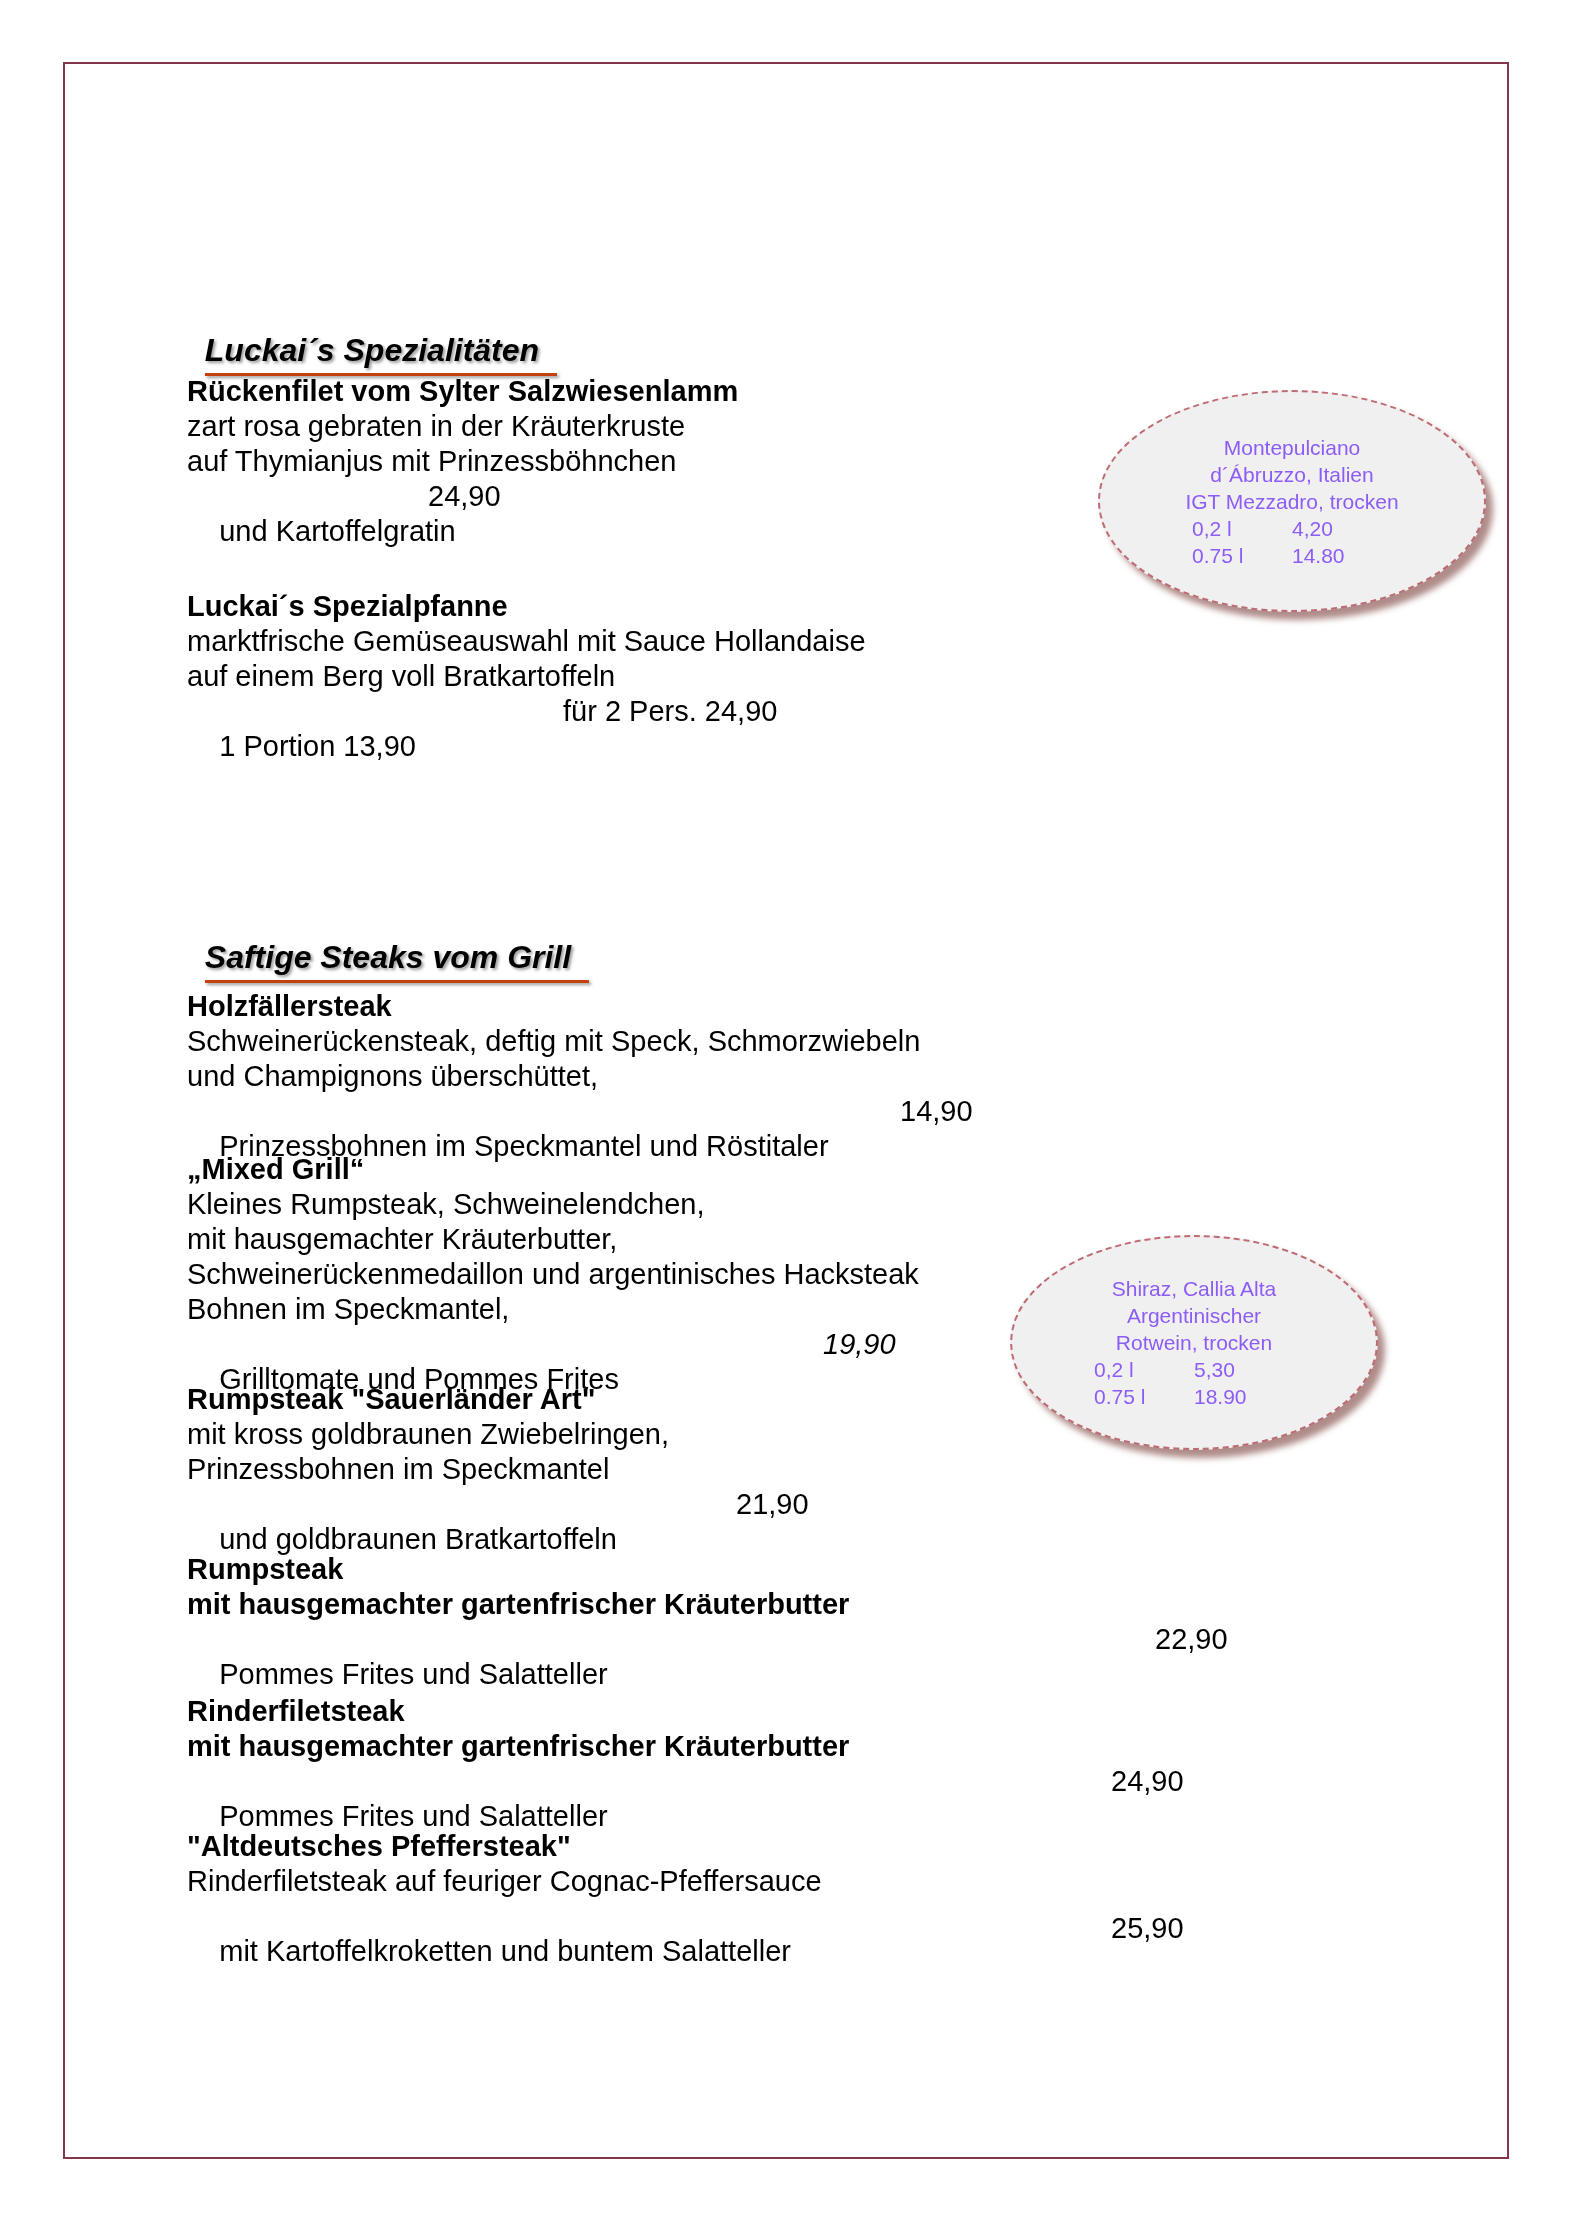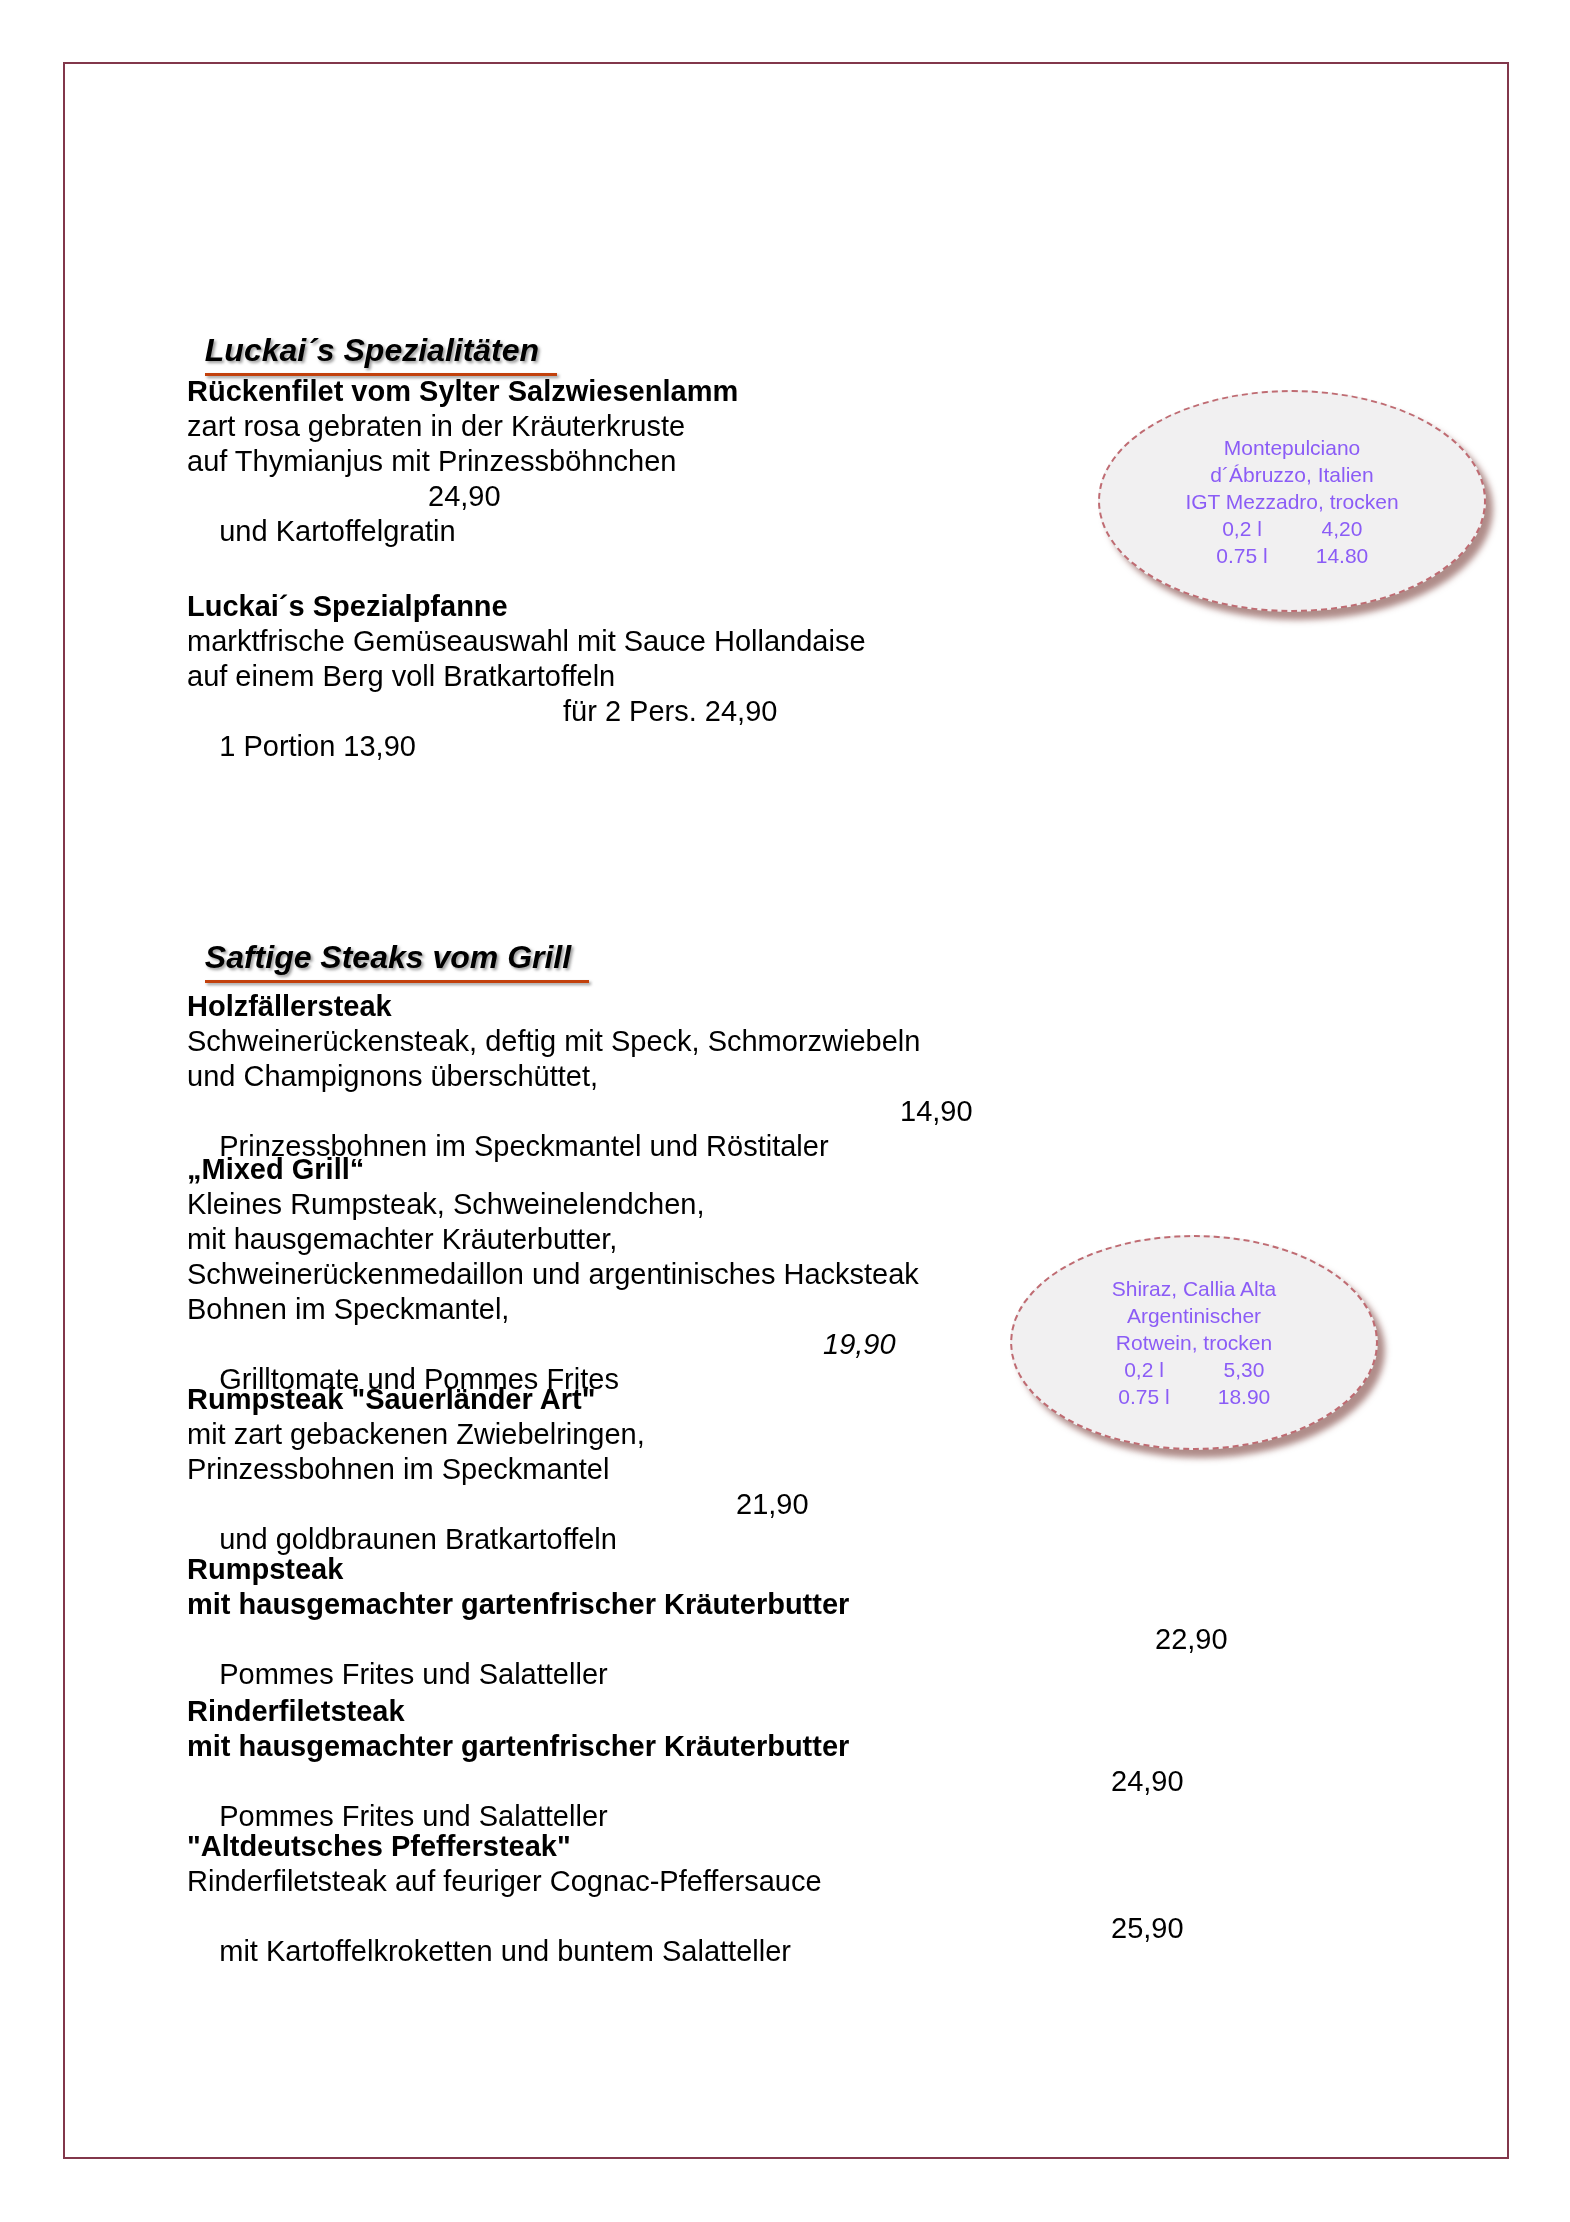--- a/index.html
+++ b/index.html
@@ -27,21 +27,21 @@
   .price{position:absolute;top:0;}
   .wine-bubble{
     position:absolute;border-radius:50%;
     background:#f1f0f1;border:2px dashed #bf6b72;
     box-shadow:7px 8px 6px rgba(110,45,40,0.55);
     display:flex;flex-direction:column;justify-content:center;align-items:center;
     text-align:center;font-size:21px;line-height:27px;color:#8b5cf6;
   }
   .wine-price-row{display:flex;justify-content:center;}
   .wine-price-row .wsize,.wine-price-row .wprice{
-    display:inline-block;width:100px;text-align:center;white-space:pre;
+    display:inline-block;width:100px;text-align:left;white-space:pre;
   }
 </style>
 </head>
 <body>
 
 <div class="page-frame"></div>
 
 <div class="section-heading" style="top:290px;">
   <span class="hd">Luckai´s Spezialitäten</span>
 </div>
@@ -115,21 +115,21 @@
     <span class="wprice">5,30</span>
   </div>
   <div class="wine-price-row">
     <span class="wsize">0.75 l</span>
     <span class="wprice">18.90</span>
   </div>
 </div>
 
 <div class="menu-item" style="top:1382px;">
   <div class="line bold">Rumpsteak "Sauerländer Art"</div>
-  <div class="line">mit zart gebackenen Zwiebelringen,</div>
+  <div class="line">mit kross goldbraunen Zwiebelringen,</div>
   <div class="line">Prinzessbohnen im Speckmantel</div>
   <div class="line">
     <span>und goldbraunen Bratkartoffeln</span>
     <span class="price" style="left:549px;">21,90</span>
   </div>
 </div>
 
 <div class="menu-item" style="top:1552px;">
   <div class="line bold">Rumpsteak</div>
   <div class="line bold">mit hausgemachter gartenfrischer Kräuterbutter</div>

